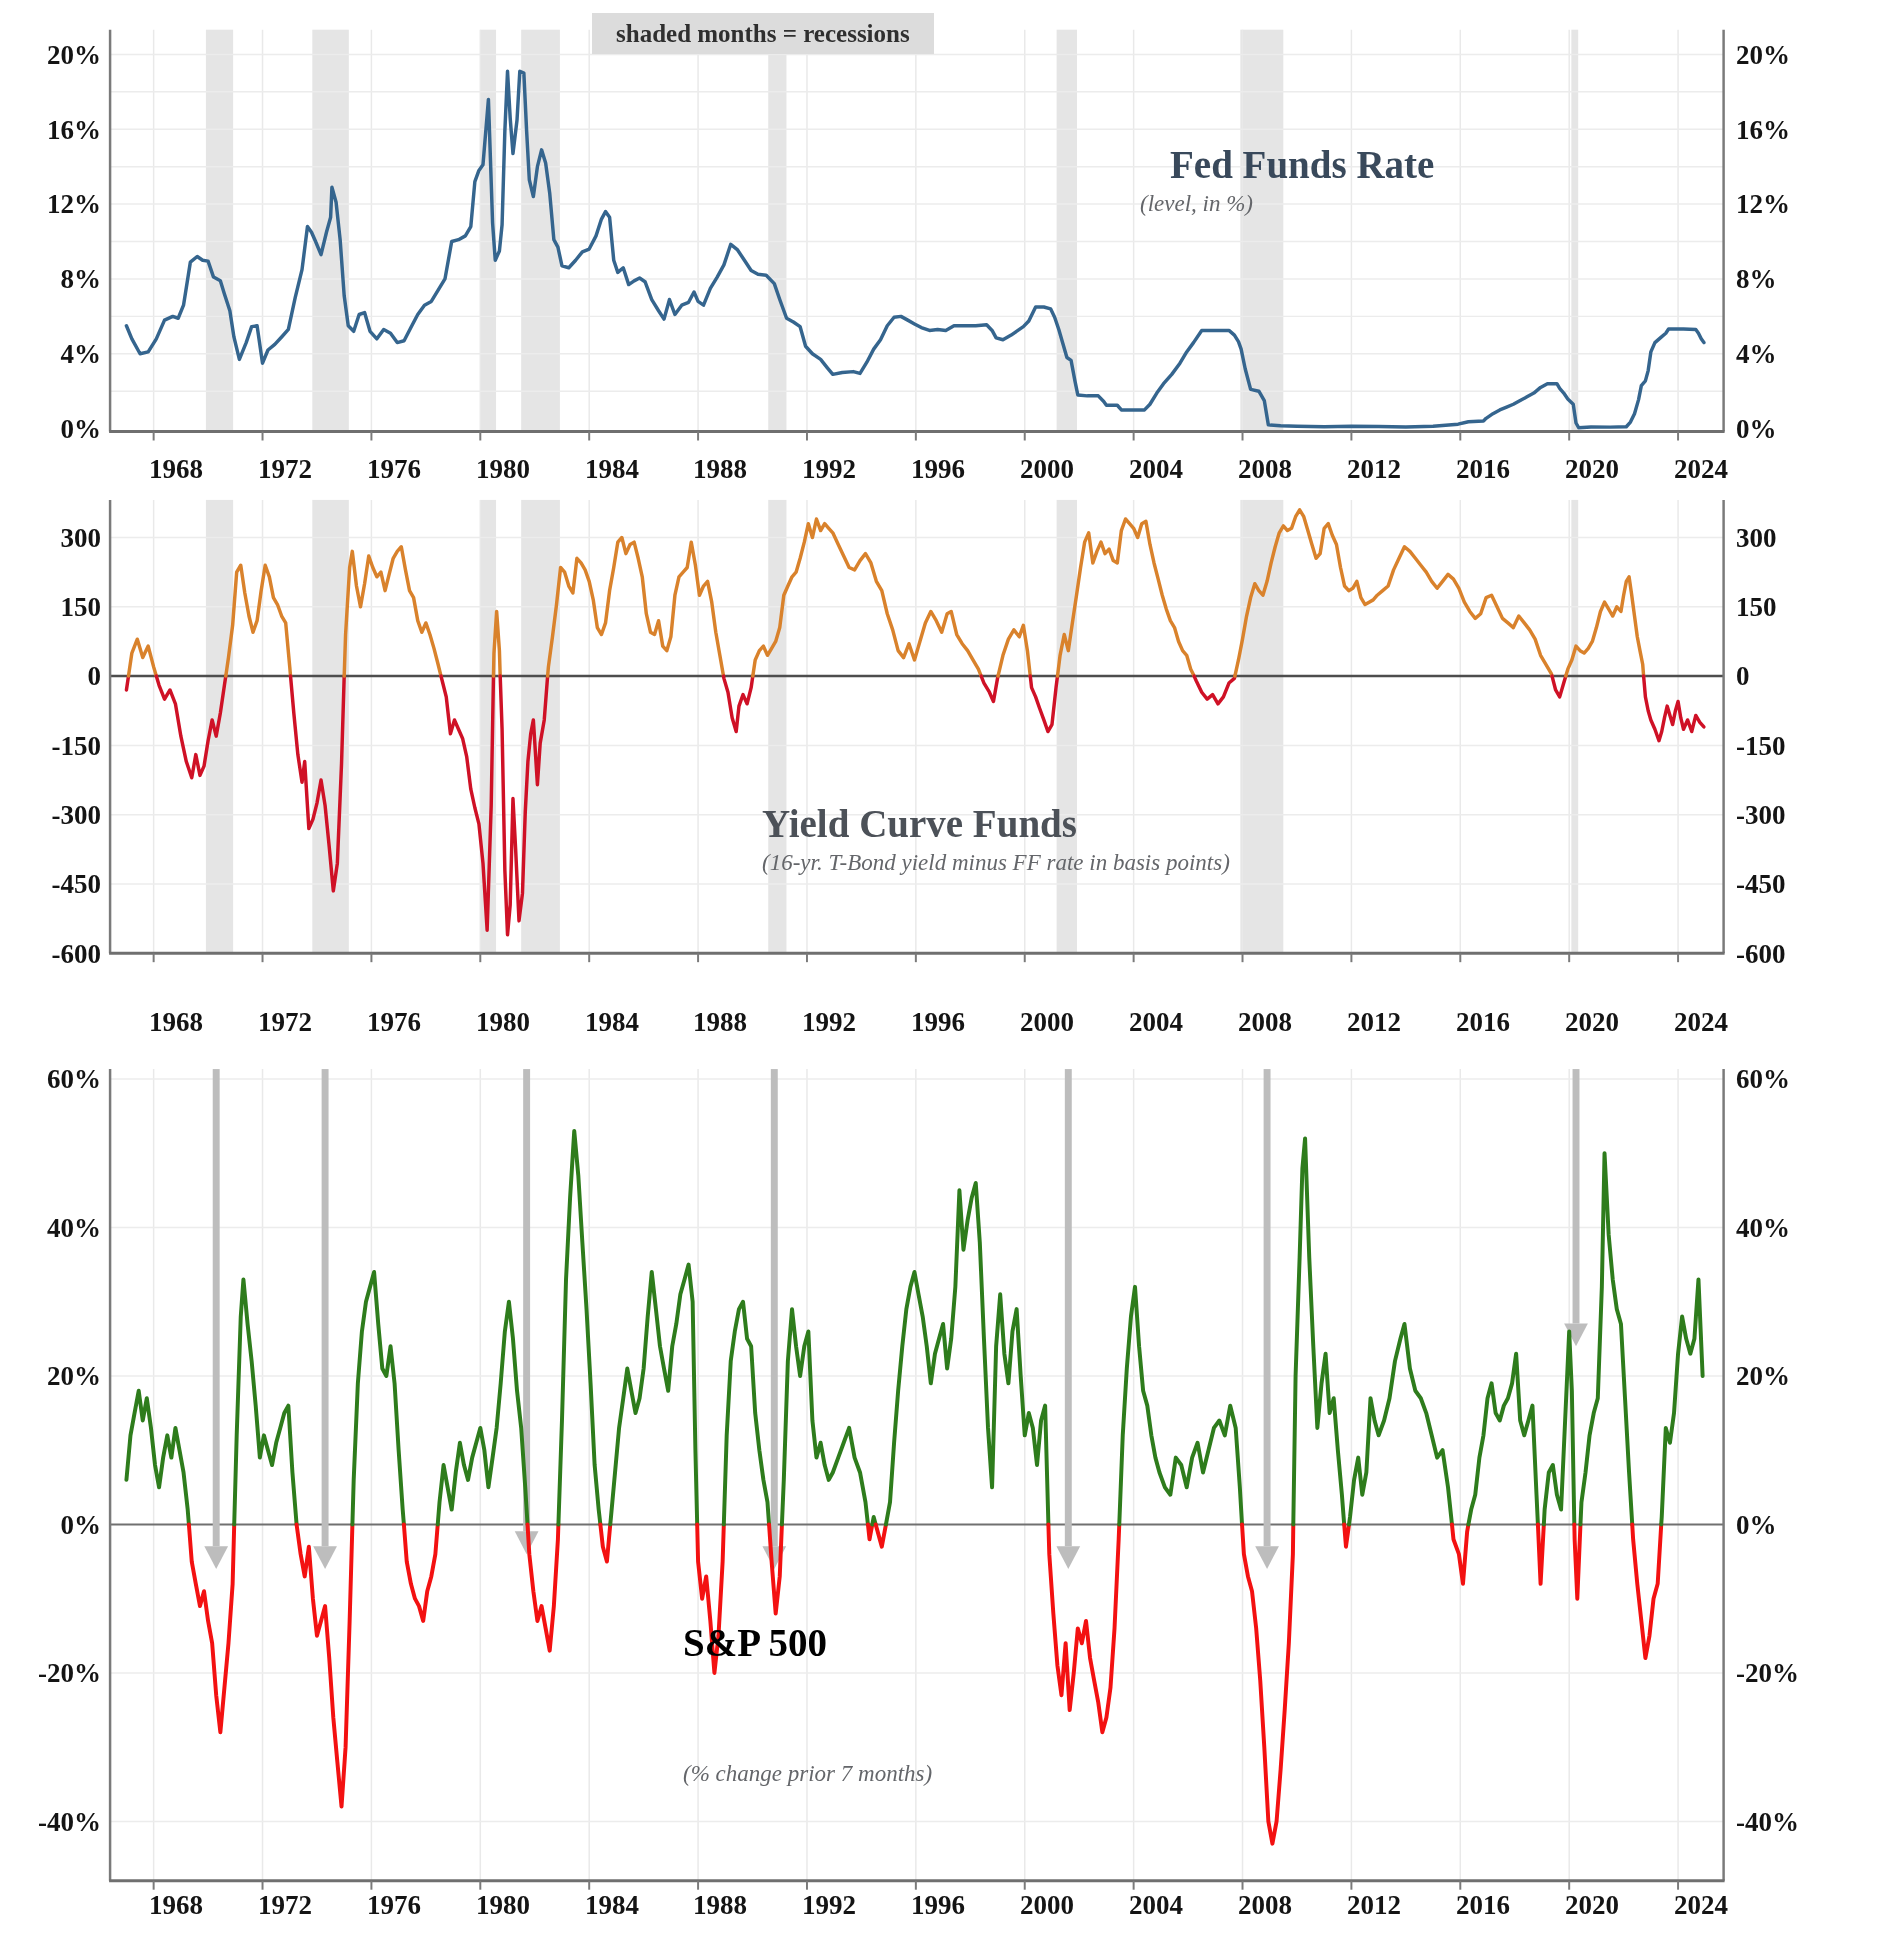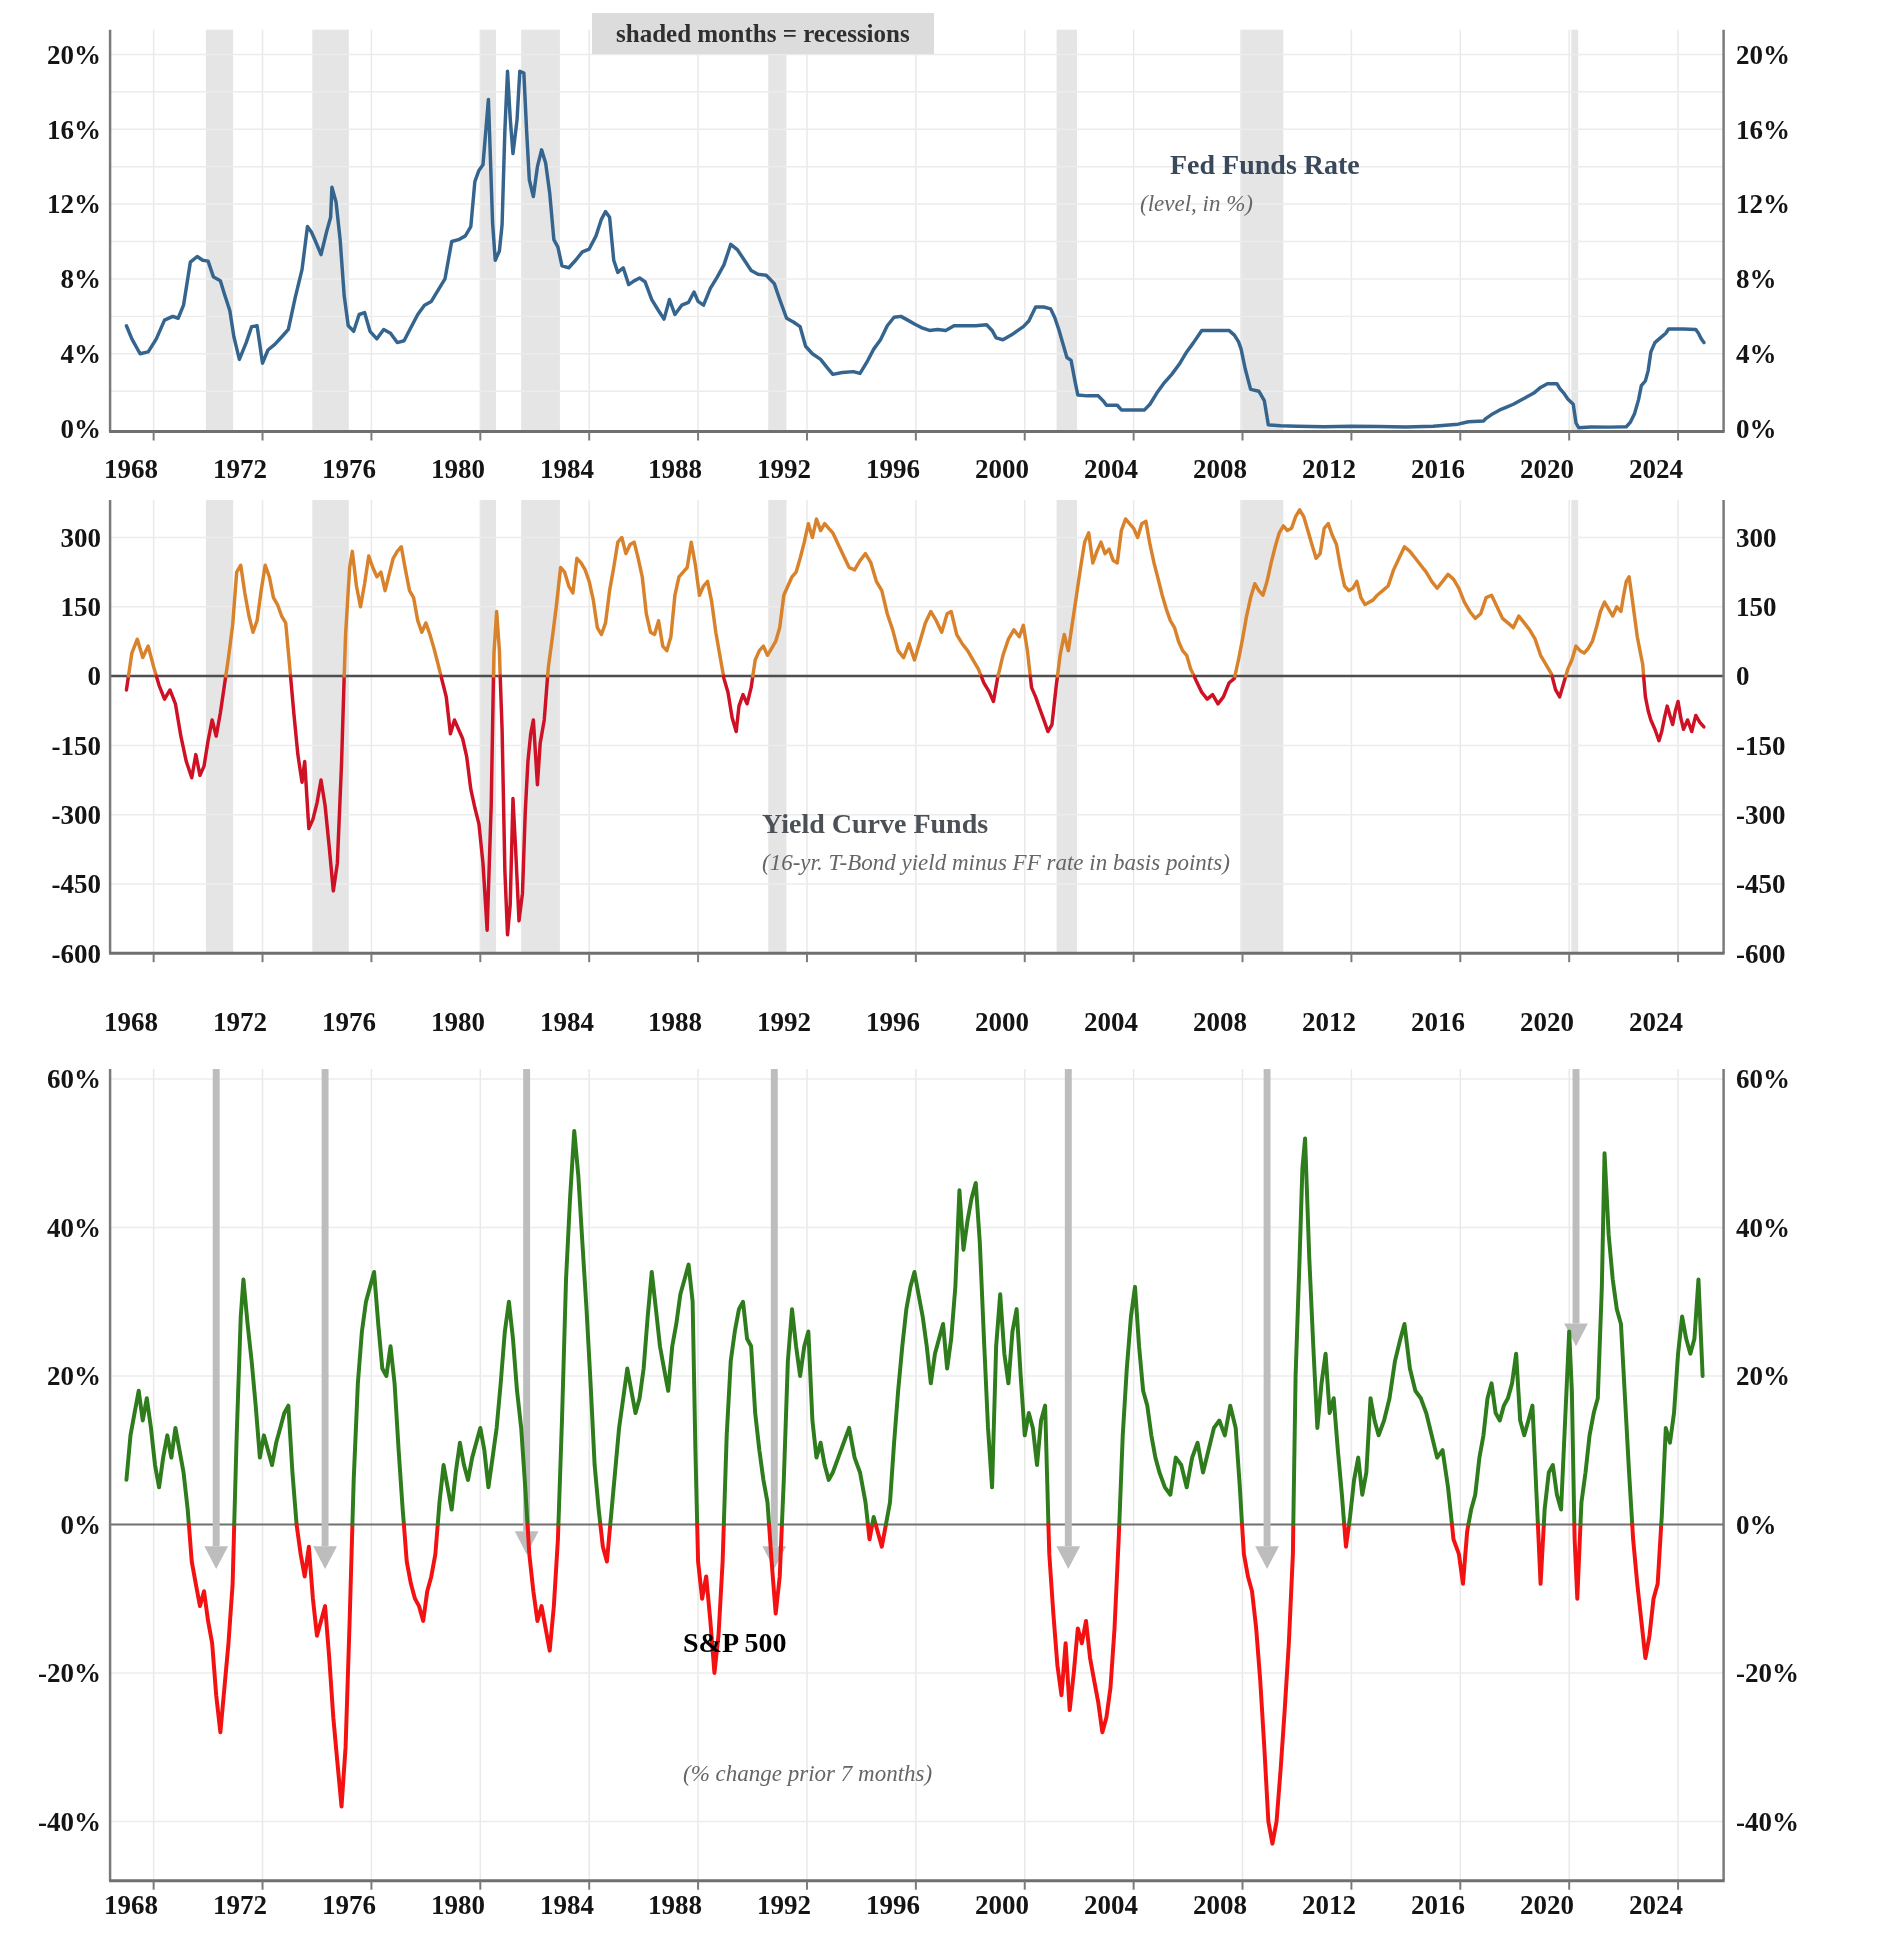--- a/index.html
+++ b/index.html
@@ -1,23 +1,23 @@
 <!DOCTYPE html>
 <html><head>
 <meta charset="utf-8">
 <style>
   html,body { margin:0; padding:0; background:#ffffff; }
   .stage { position:relative; width:1901px; height:1958px; background:#ffffff;
            font-family:"Liberation Serif","DejaVu Serif",serif; overflow:hidden; }
   #chart-svg { position:absolute; left:0; top:0; }
   .tick { position:absolute; font-weight:bold; font-size:27px; color:#141414; line-height:32px; }
-  .xtick { text-align:left; }
+  .xtick { text-align:right; }
   .ytick-left { left:0px; width:101px; text-align:right; }
   .ytick-right { left:1736px; width:158px; text-align:left; }
-  .chart-title { position:absolute; font-weight:bold; font-size:28px; line-height:36px; }
+  .chart-title { position:absolute; font-weight:bold; font-size:39px; line-height:36px; }
   .chart-subtitle { position:absolute; font-style:italic; font-size:23px; line-height:27px; color:#64666a; }
   .note { position:absolute; background:#dcdcdc; color:#2f2f2f; font-weight:bold; font-size:25px;
           line-height:29px; padding:6px 24px; }
 </style>
 </head>
 <body>
 
 <div class="stage">
   <svg id="chart-svg" width="1901" height="1958" viewBox="0 0 1920 1978">
       <rect x="207.8" y="30" width="27.5" height="406" fill="#e5e5e5"></rect>

